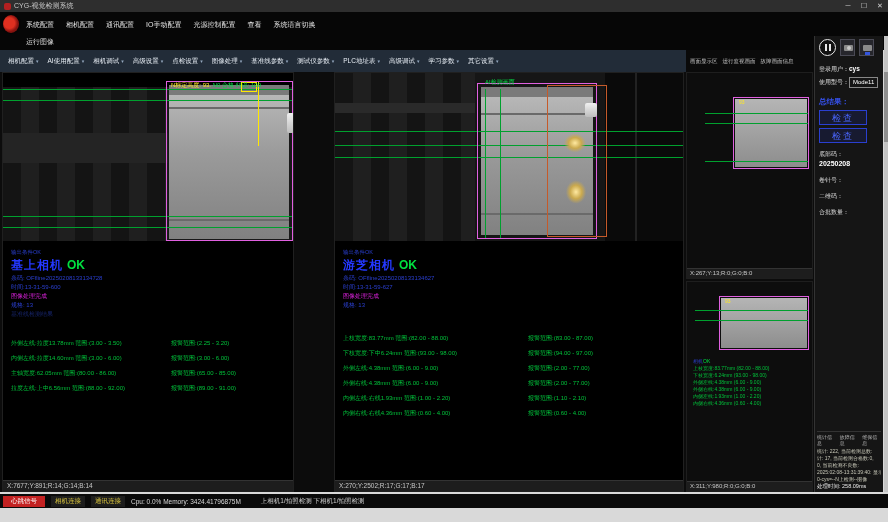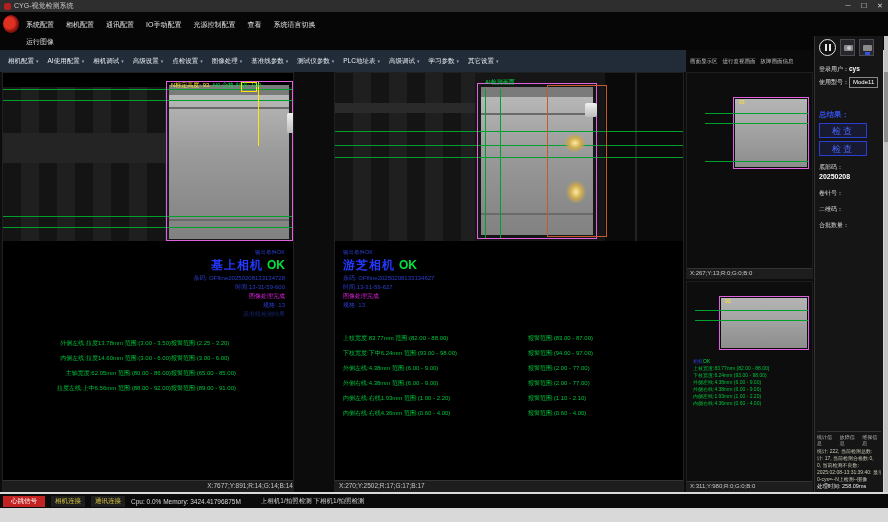--- a/index.html
+++ b/index.html
@@ -16,21 +16,21 @@
   .tabrow { position:absolute; left:0; top:34px; width:888px; height:16px; background:#060606; color:#d8d8d8; font-size:7px; line-height:16px; padding-left:26px; }
   .logo { position:absolute; left:3px; top:15px; width:16px; height:18px; border-radius:50%; background:radial-gradient(circle at 40% 45%, #e03020 0 38%, #8c1410 60%, #5a0d0a 100%); box-shadow:0 0 2px #000; }
   .toolbar { position:absolute; left:0; top:50px; width:686px; height:22px; background:#222c38; display:flex; align-items:center; gap:9px; padding-left:8px; }
   .tb-item { color:#e8eef5; font-size:6.5px; display:flex; align-items:center; gap:2px; cursor:default; }
   .caret { color:#93a7bd; font-size:5px; }
   .previews-header { position:absolute; left:686px; top:50px; width:128px; height:22px; background:#0a0a0a; color:#c5c5c5; font-size:5.5px; display:flex; align-items:center; gap:5px; padding-left:4px; }
 
   
   .main-bg { position:absolute; left:0; top:72px; width:814px; height:420px; background:#0c0c0c; }
   .cam-panel { position:absolute; top:72px; height:420px; background:#000; border:1px solid #202020; }
-  .left-cam { left:2px; width:292px;text-align:right; }
+  .left-cam { left:2px; width:292px; }
   .right-cam { left:334px; width:350px;padding-left:16px; }
   .photo { position:absolute; left:0; top:0; right:0; height:168px; background:#181818; overflow:hidden; }
   .ph-black-top { position:absolute; left:0; top:0; width:100%; height:14px; background:#000; }
   .ph-machinery { position:absolute; top:14px; bottom:0; background:repeating-linear-gradient(90deg,#141414 0 18px,#1f1f1f 18px 36px); }
   .ph-band { position:absolute; background:#242424; }
   .gline { position:absolute; height:1px; background:#00a02e; }
   .vgline { position:absolute; width:1px; background:#00a02e; }
   .part { position:absolute; background:linear-gradient(180deg,#bcbcbc,#9a9a9a 45%,#818181); }
   .part-cap { position:absolute; left:0; top:0; right:0; height:10px; background:#7a7a7a; }
   .part-seam { position:absolute; left:0; right:0; height:2px; background:#6a6a6a; }
@@ -70,21 +70,21 @@
   .btn-row { display:flex; align-items:center; gap:4px; margin-bottom:8px; }
   .pause-btn { width:17px; height:17px; border:1.5px solid #e8e8e8; border-radius:50%; display:flex; align-items:center; justify-content:center; gap:2px; background:#111; }
   .pause-btn i { display:block; width:2px; height:7px; background:#e8e8e8; }
   .tile { width:15px; height:17px; background:#26262c; border:1px solid #4a4a55; position:relative; }
   .tile .cam-body { position:absolute; left:3px; top:5px; width:9px; height:6px; background:#8a8a8a; border-radius:1px; }
   .tile .cam-lens { position:absolute; left:6px; top:6px; width:4px; height:4px; background:#c8c8c8; border-radius:50%; }
   .tile .blue-dot { position:absolute; left:5px; top:12px; width:5px; height:3px; background:#3355dd; }
   .s-row { font-size:6px; line-height:9px; margin-top:3px; }
   .s-val { font-size:6.5px; font-weight:bold; color:#fff; }
   .model-box { display:inline-block; border:1px solid #888; padding:0 3px; font-size:6px; line-height:9px; color:#fff; }
-  .result-label { color:#3550e8; font-size:7.5px; font-weight:bold; margin-top:22px; }
+  .result-label { color:#3550e8; font-size:7.5px; font-weight:bold; margin-top:9px; }
   .result-box { width:48px; height:15px; border:1px solid #2a3fd0; background:rgba(42,63,208,0.15); color:#4a66ff; font-size:9px; line-height:14px; text-align:center; margin-top:3px; letter-spacing:2px; }
   .field-label { font-size:6px; color:#ddd; margin-top:7px; }
   .field-value { font-size:7px; color:#fff; font-weight:bold; line-height:10px; }
   .stats { position:absolute; left:2px; right:2px; bottom:2px; border-top:1px solid #333; padding-top:2px; }
   .stats-tabs { display:flex; gap:4px; font-size:5px; color:#bbb; margin-bottom:2px; }
   .stat-line { font-size:5px; line-height:7px; color:#c8c8b8; white-space:nowrap; overflow:hidden; }
   .stat-line.hl { color:#e8e8e8; font-size:5.5px; }
   .scrollbar { position:absolute; left:884px; top:36px; width:4px; height:456px; background:#c4c4c4; }
   .scroll-thumb { position:absolute; left:0; top:36px; width:4px; height:70px; background:#8f8f8f; }
 

